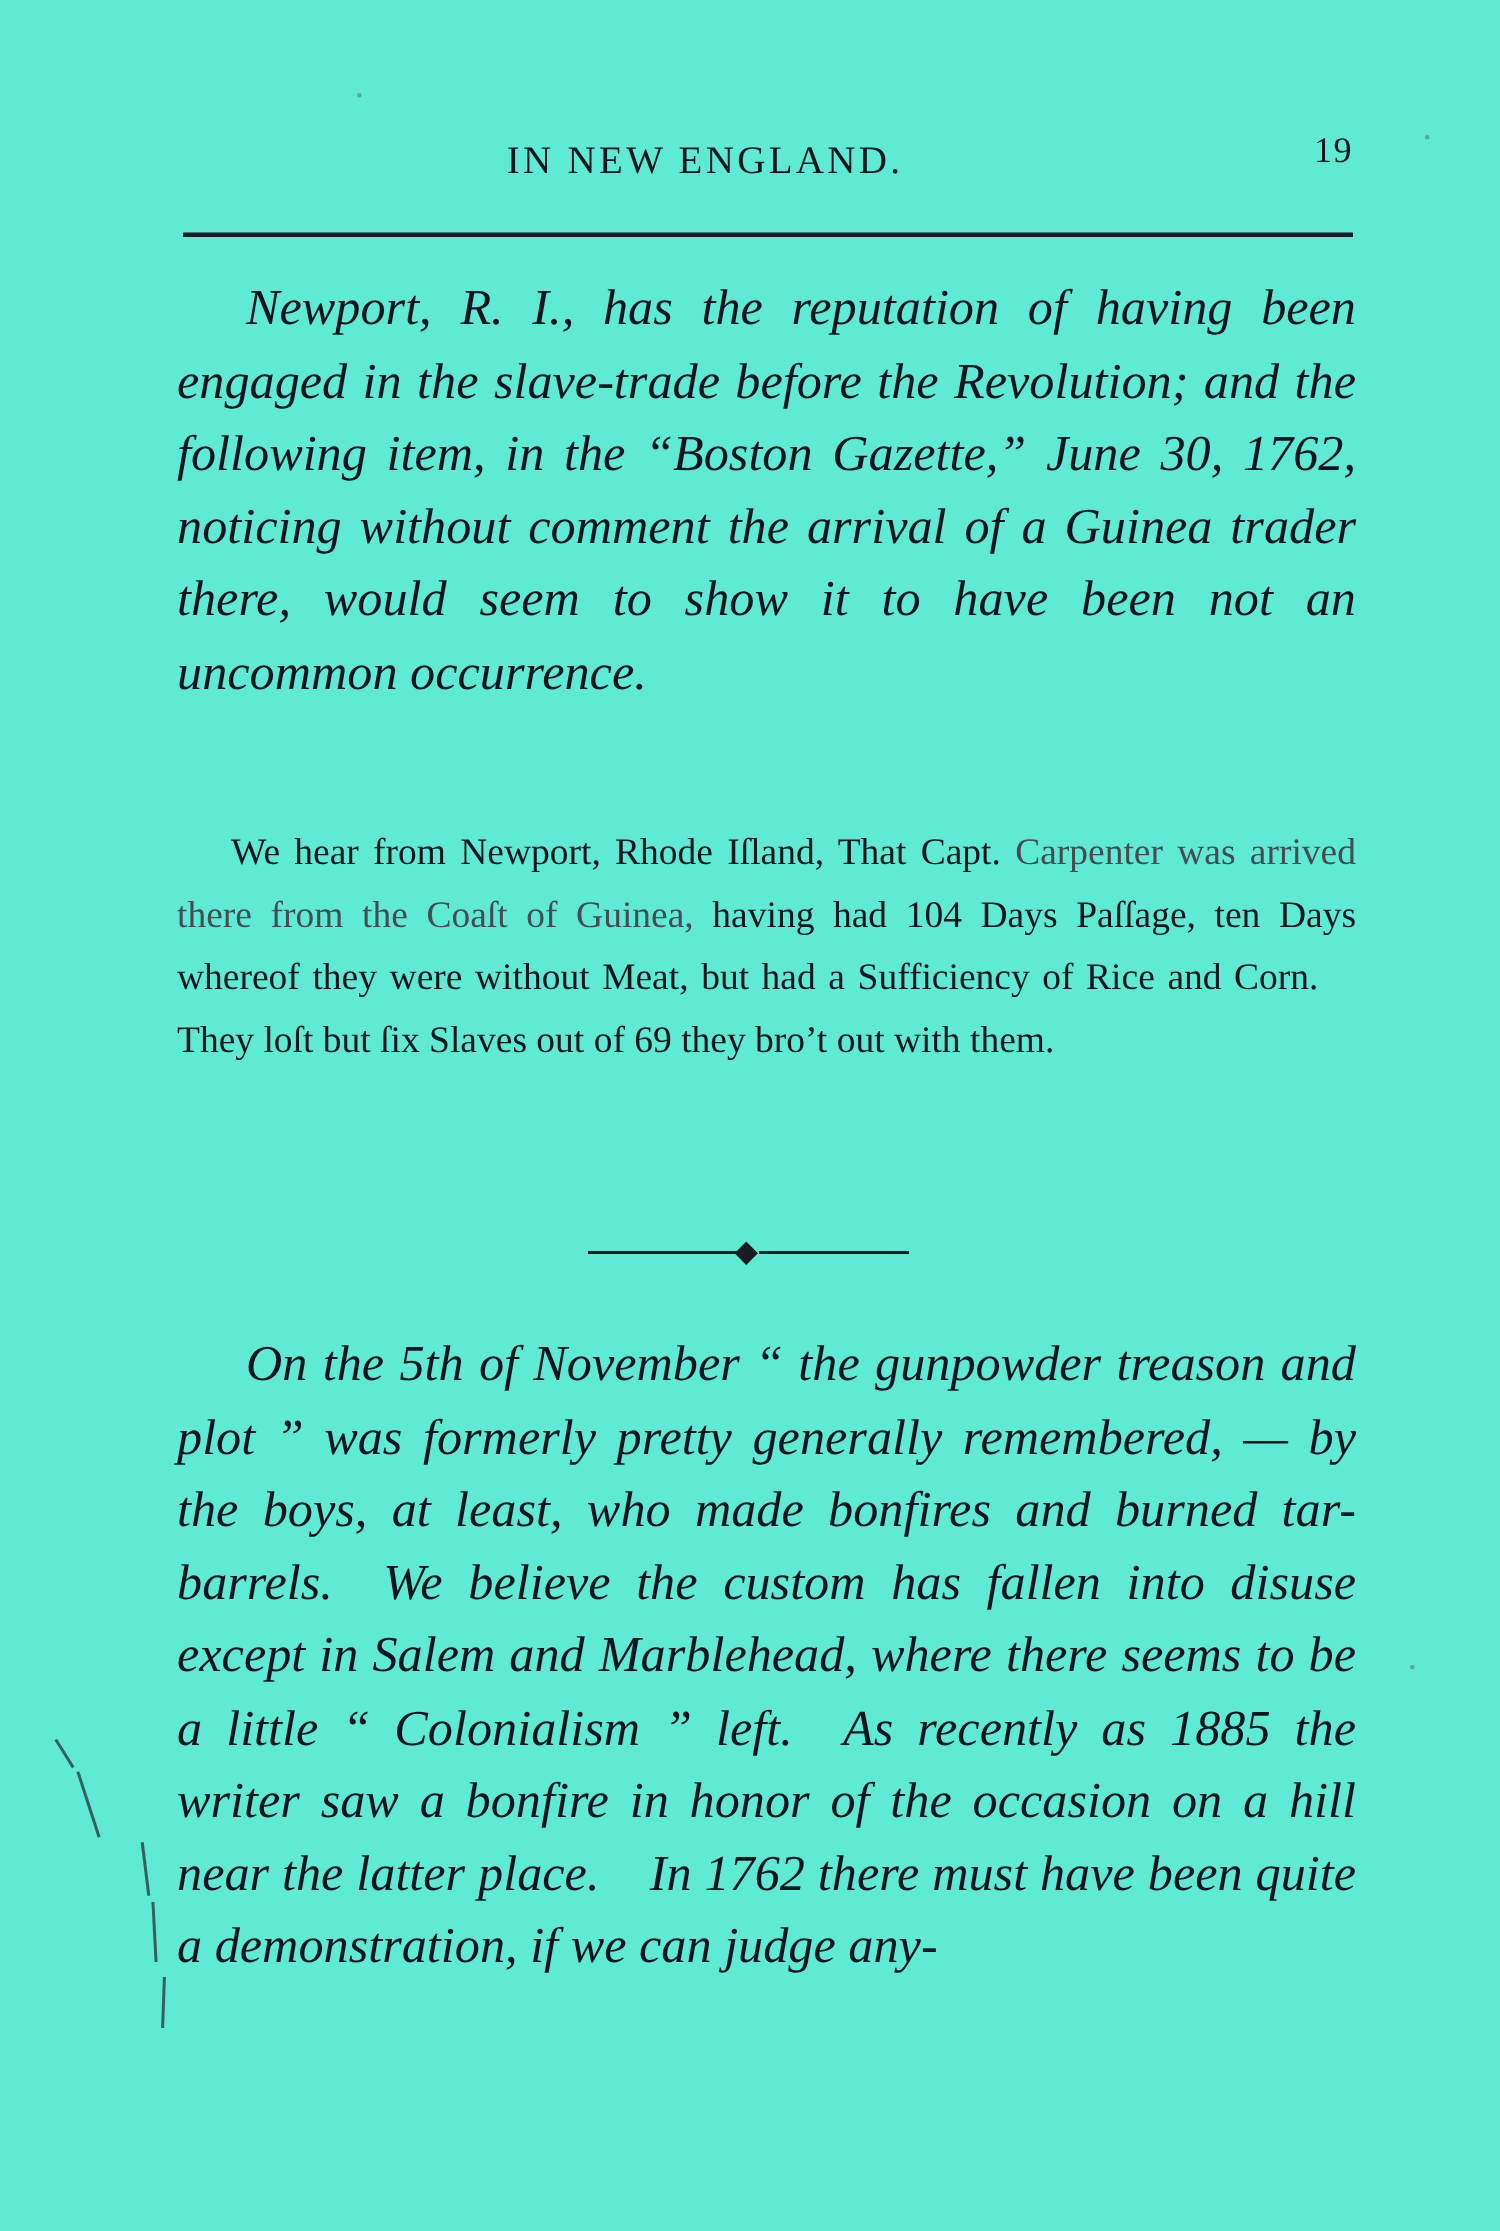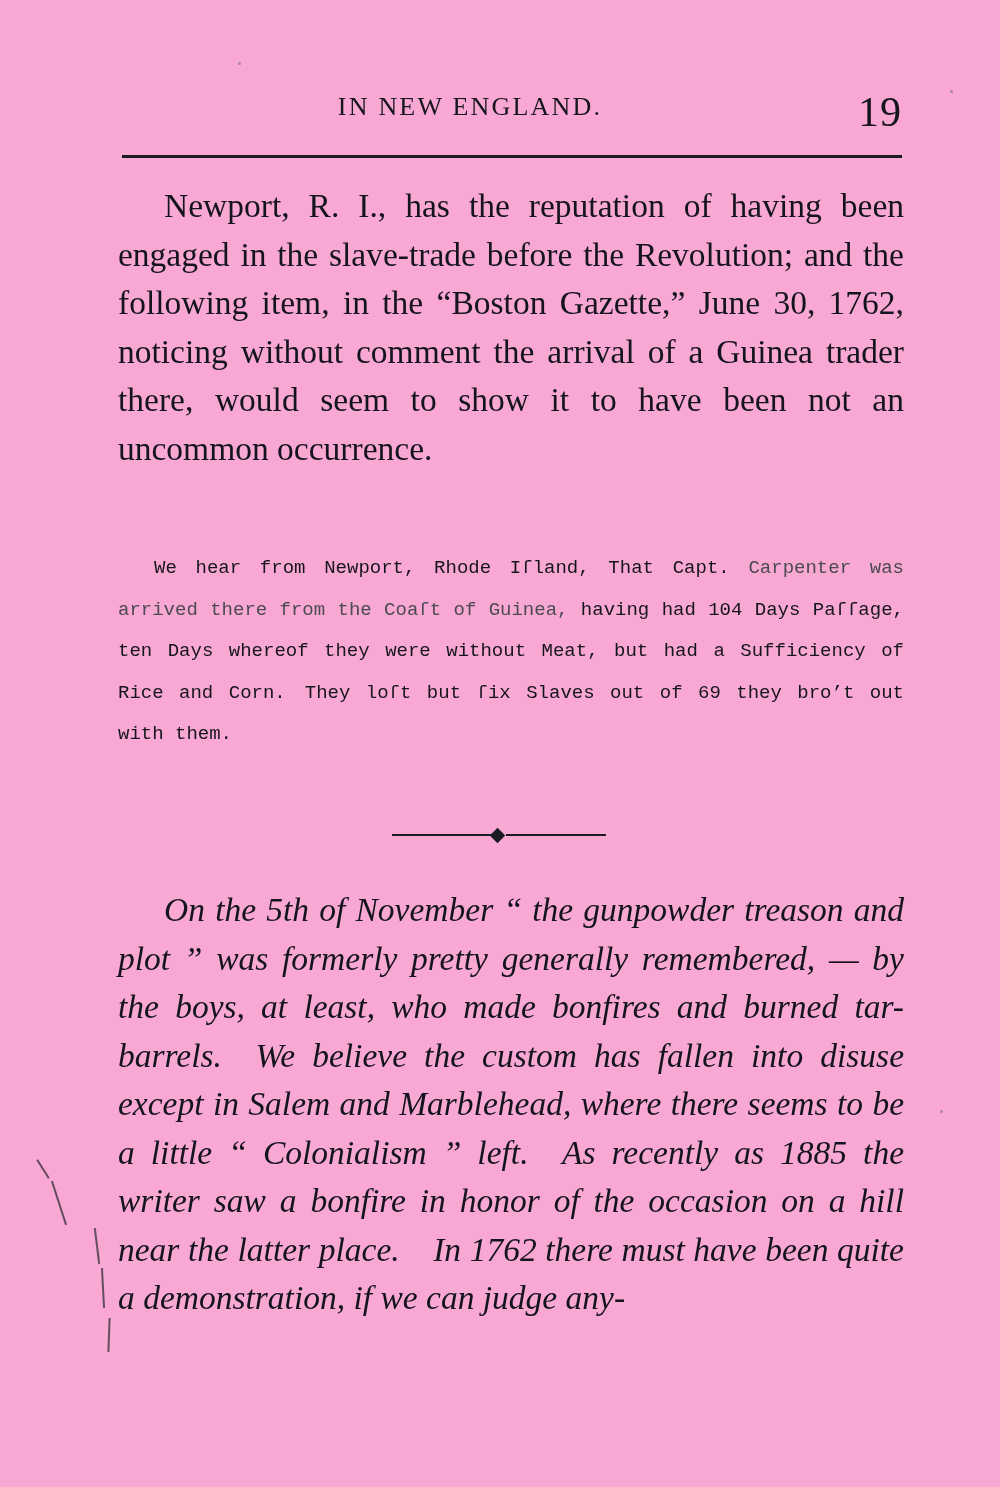--- a/index.html
+++ b/index.html
@@ -11,21 +11,21 @@
     width: 1000px;
     height: 1487px;
     position: relative;
     font-family: "Liberation Serif", serif;
     color: #14141e;
     overflow: hidden;
   }
   .page {
     position: absolute;
     inset: 0;
-    background: #f9a8d4;
+    background: #5eead4;
     padding-left: 38px;
   }
   
   .header {
     position: absolute;
     top: 92px;
     left: 120px;
     width: 782px;
     height: 42px;
   }
@@ -37,21 +37,21 @@
     font-size: 26px;
     letter-spacing: 2.2px;
     font-variant: small-caps;
     text-transform: uppercase;
     color: #16161f;
   }
   .page-number {
     position: absolute;
     right: 0;
     top: -4px;
-    font-size: 42px;
+    font-size: 24px;
     letter-spacing: 1px;
     color: #15151d;
   }
   .rule {
     position: absolute;
     top: 155px;
     left: 122px;
     width: 780px;
     height: 3px;
     background: #1a1a22;
@@ -66,28 +66,27 @@
     font-size: 33.5px;
     line-height: 48.5px;
     text-align: justify;
     text-justify: inter-word;
     color: #14141e;
   }
   .para-main .indent {
     display: inline-block;
     width: 46px;
   }
-  #para1 { top: 182px; }
+  #para1 { top: 182px; font-style: italic; }
 
   .quote {
-    font-size: 19px;
+    font-size: 25px;
     line-height: 41.5px;
     text-align: justify;
     color: #15151d;
-    font-family: Liberation Mono, monospace;
   }
   .quote .indent {
     display: inline-block;
     width: 36px;
   }
   #quote1 {
     top: 548px;
     left: 118px;
     width: 786px;
   }

